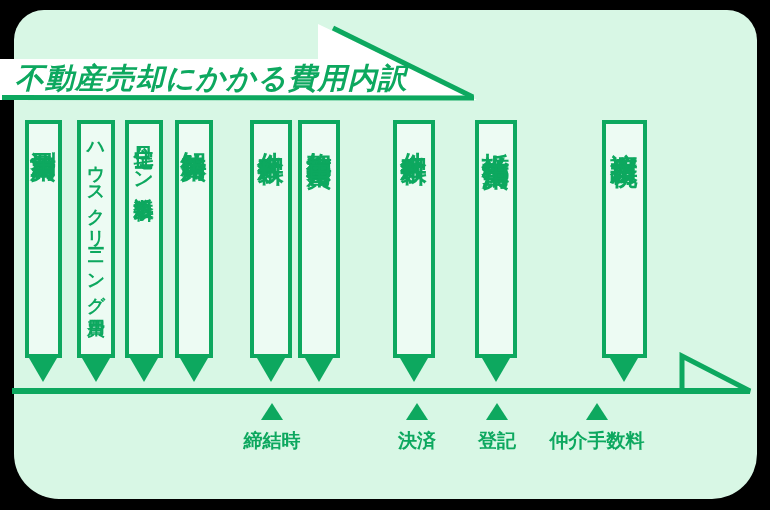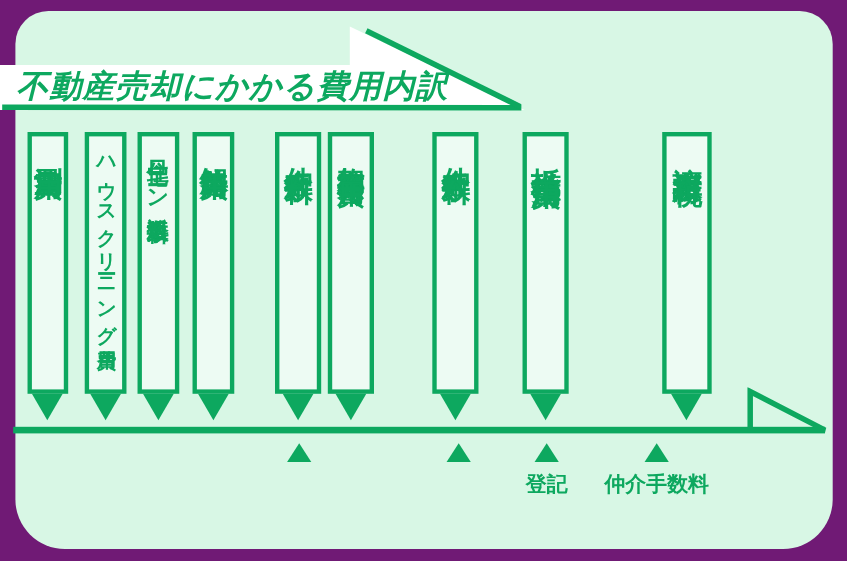--- a/index.html
+++ b/index.html
@@ -4,21 +4,21 @@
 <style>
   html, body { margin: 0; padding: 0; }
   body {
     width: 770px; height: 510px;
     font-family: "DejaVu Sans", "Liberation Sans", sans-serif;
     overflow: hidden;
   }
   .stage {
     position: relative;
     width: 770px; height: 510px;
-    background: #701a75;
+    background: #000000;
     overflow: hidden;
   }
   .panel {
     position: absolute;
     left: 14px; top: 10px;
     width: 743px; height: 489px;
     background: #d8f7e5;
     border-radius: 30px 30px 45px 45px;
   }
   .banner-svg {
@@ -172,20 +172,24 @@
   <svg class="flag-svg" width="80" height="42" viewBox="0 0 80 42">
     <polygon points="7,4 7,39 75,39" fill="none" stroke="#0da85f" stroke-width="5"></polygon>
   </svg>
 
   <div class="utri u1"></div>
   <div class="utri u2"></div>
   <div class="utri u3"></div>
   <div class="utri u4"></div>
 
   <div class="tlabel t1">
+    <div>締結時</div>
+  </div>
+  <div class="tlabel t2">
+    <div>決済</div>
   </div>
   <div class="tlabel t3">
     <div>登記</div>
   </div>
   <div class="tlabel t4">
     <div>仲介手数料</div>
   </div>
 
 </div>
 

